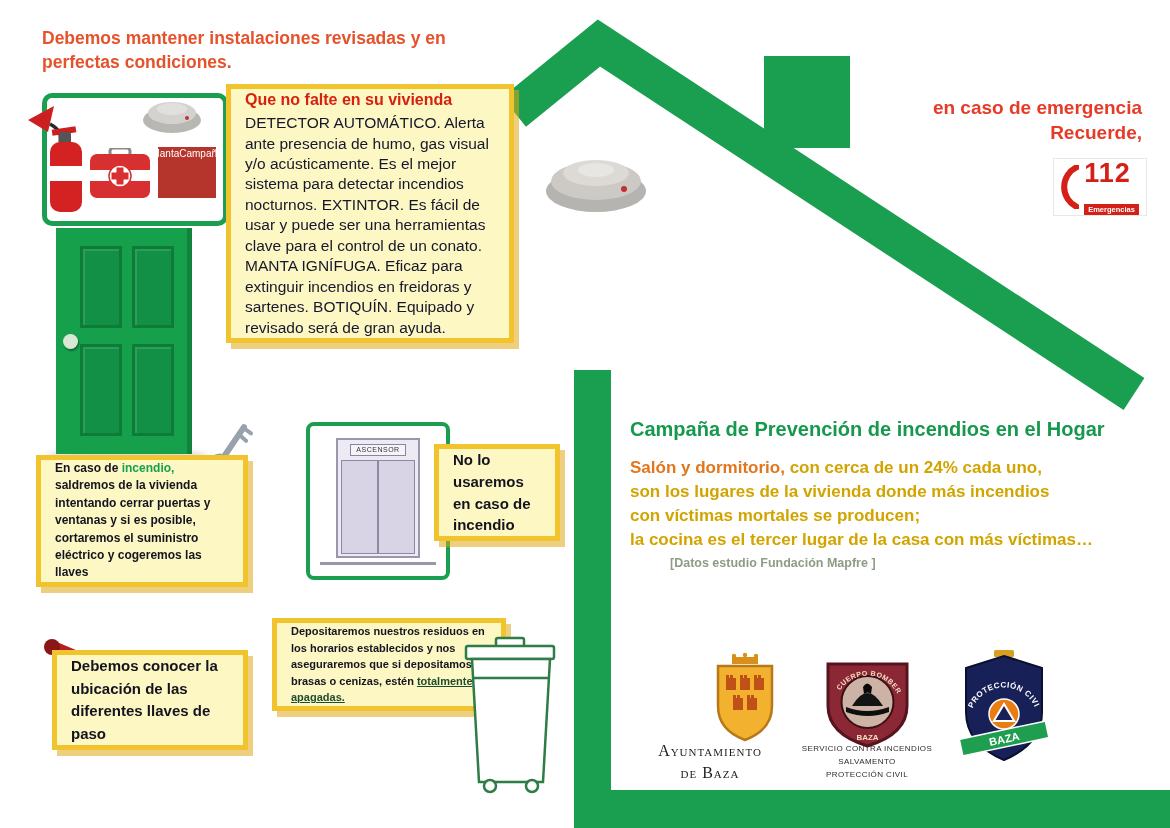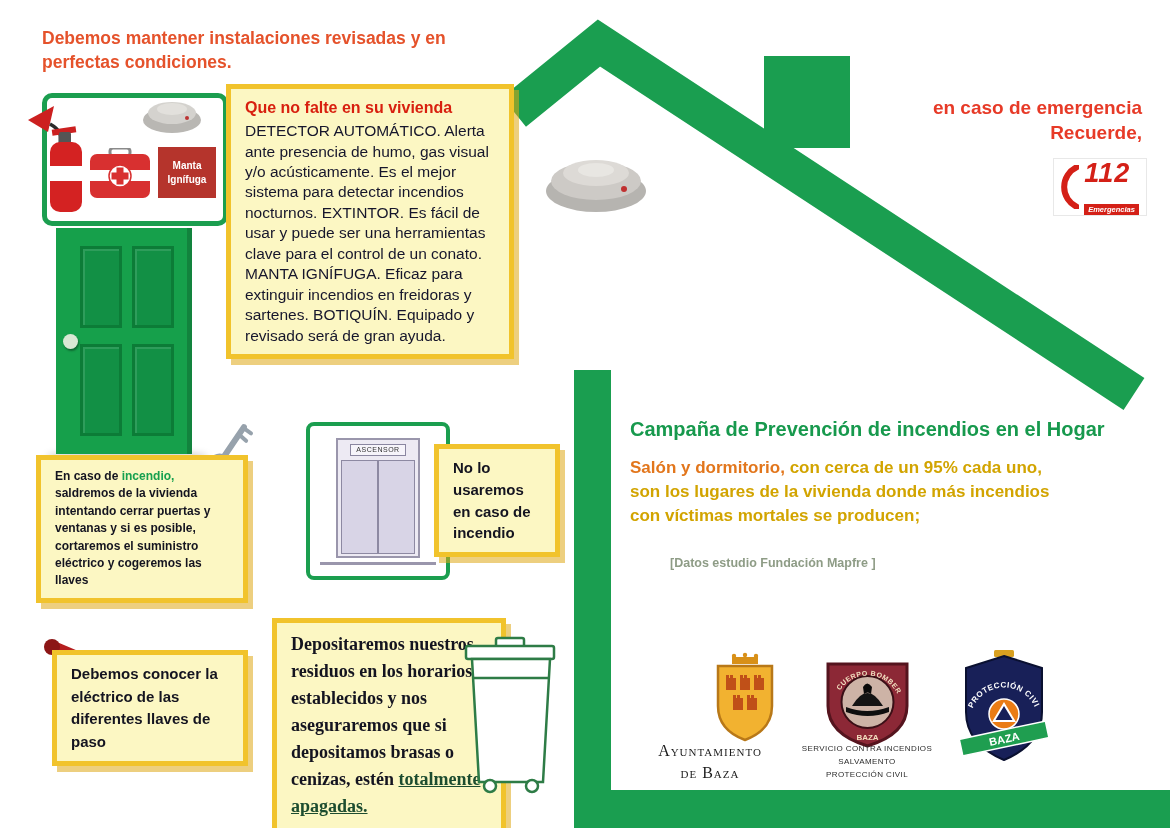--- a/index.html
+++ b/index.html
@@ -5,38 +5,38 @@
   * { margin:0; padding:0; box-sizing:border-box; }
   body { background:#ffffff; font-family:"Liberation Sans","DejaVu Sans",sans-serif; }
   .poster { position:relative; width:1170px; height:828px; background:#fff; overflow:hidden; }
   .abs { position:absolute; }
 
   
   .maintenance { left:42px; top:26px; width:460px; font-size:17.5px; font-weight:bold; color:#e5522b; line-height:1.38; }
   .recuerde { right:28px; top:96px; width:300px; text-align:right; font-size:19px; font-weight:bold; color:#e73a27; line-height:1.3; }
 
   
-  .logo112 { left:1053px; top:158px; width:94px; height:58px; background:#fff; border:1px solid #e8e8e8; display:flex; align-items:center; justify-content:center; gap:5px;font-style:italic; }
+  .logo112 { left:1053px; top:158px; width:94px; height:58px; background:#fff; border:1px solid #e8e8e8; display:flex; align-items:center; justify-content:center; gap:5px; }
   .logo112 .num { font-size:27px; font-weight:bold; color:#d42017; line-height:1; letter-spacing:1px; }
   .logo112 .strip { background:#d42017; color:#fff; font-size:7.5px; font-weight:bold; text-align:center; padding:1px 4px; margin-top:17px; }
 
   
   .equip-box { left:42px; top:93px; width:186px; height:133px; border:5px solid #1b9e4f; border-radius:10px; background:#fff; }
 
-  .manta-label { left:158px; top:147px; width:58px; height:51px; background:#b5342c; color:#fff; font-size:10px; font-weight:bold; text-align:center; display:flex; flex-direction:column; justify-content:center; line-height:1.35; }
-
-  
-  .note { background:#fcf7c3; border:5px solid #f1c32c; box-shadow:5px 6px 0 rgba(222,168,22,.55); color:#141420; padding:8px 14px; }
+  .manta-label { left:158px; top:147px; width:58px; height:51px; background:#b5342c; color:#fff; font-size:10px; font-weight:normal; text-align:center; display:flex; flex-direction:row; justify-content:center; line-height:1.35; }
+
+  
+  .note { background:#fcf7c3; border:5px solid #f1c32c; box-shadow:5px 6px 0 rgba(222,168,22,.55); color:#141420; padding:0 14px; }
   .note-vivienda { left:226px; top:84px; width:288px; font-size:15.5px; line-height:1.32; font-weight:normal; color:#16162c; }
   .note-vivienda .ttl { color:#d8200f; font-weight:bold; font-size:16px; margin-bottom:3px; }
   .note-incendio { left:36px; top:455px; width:212px; font-size:12px; font-weight:bold; line-height:1.45; }
   .note-incendio .hl { color:#17a04f; }
   .note-elev { left:434px; top:444px; width:126px; font-size:15px; font-weight:bold; line-height:1.45; }
   .note-llaves { left:52px; top:650px; width:196px; font-size:15px; font-weight:bold; line-height:1.5; }
-  .note-residuos { left:272px; top:618px; width:234px; font-size:18px; font-weight:bold; line-height:1.5;font-family:Liberation Serif, serif; }
+  .note-residuos { left:272px; top:618px; width:234px; font-size:11px; font-weight:bold; line-height:1.5; }
   .note-residuos .und { text-decoration:underline; color:#1d4d30; }
 
   
   .door { left:56px; top:228px; width:136px; height:226px; background:#16a04b; box-shadow:inset -5px 0 0 rgba(0,0,0,.18); }
   .door .panel { position:absolute; background:#129045; border:3px solid #0c7c37; box-shadow:inset 2px 2px 0 rgba(255,255,255,.12); }
   .door .knob { position:absolute; left:7px; top:106px; width:15px; height:15px; border-radius:50%; background:#d9e8d4; box-shadow:1px 2px 2px rgba(0,0,0,.35); }
   .door-shadow { left:46px; top:450px; width:162px; height:12px; background:rgba(0,0,0,.17); border-radius:50%; filter:blur(3px); }
 
   
   .elev-box { left:306px; top:422px; width:144px; height:158px; border:4px solid #1b9e4f; border-radius:8px; background:#fff; }
@@ -107,21 +107,21 @@
     <rect x="22" y="0" width="20" height="8" rx="3" fill="none" stroke="#8a8a8a" stroke-width="3"></rect>
     <rect x="2" y="6" width="60" height="44" rx="7" fill="#d83030"></rect>
     <rect x="2" y="22" width="60" height="11" fill="#ffffff"></rect>
     <circle cx="32" cy="28" r="11" fill="#ffffff" stroke="#d83030" stroke-width="1.5"></circle>
     <rect x="28.5" y="19.5" width="7" height="17" fill="#d83030"></rect>
     <rect x="23.5" y="24.5" width="17" height="7" fill="#d83030"></rect>
   </svg>
 
   <div class="abs manta-label">
     <span>Manta</span>
-    <span>Ignífuga</span>
+    <span>Campaña</span>
   </div>
 
   <div class="abs note note-vivienda">
     <div class="ttl">Que no falte en su vivienda</div>
     <div>DETECTOR AUTOMÁTICO. Alerta ante presencia de humo, gas visual y/o acústicamente. Es el mejor sistema para detectar incendios nocturnos. EXTINTOR. Es fácil de usar y puede ser una herramientas clave para el control de un conato. MANTA IGNÍFUGA. Eficaz para extinguir incendios en freidoras y sartenes. BOTIQUÍN. Equipado y revisado será de gran ayuda.</div>
   </div>
 
   <svg class="abs" style="left:543px;top:145px;" width="106" height="70" viewBox="0 0 106 70">
     <ellipse cx="53" cy="46" rx="50" ry="21" fill="#b6b4b0"></ellipse>
     <ellipse cx="53" cy="36" rx="45" ry="19" fill="#cdcac6"></ellipse>
@@ -156,34 +156,35 @@
       <div class="elev-door" style="left:3px;"></div>
       <div class="elev-door" style="right:3px;"></div>
     </div>
     <div class="elev-base"></div>
   </div>
 
   <div class="abs note note-elev">No lo usaremos en caso de incendio</div>
 
   <div class="abs camp-title">Campaña de Prevención de incendios en el Hogar</div>
   <div class="abs camp-body">
-    <span class="gline"><span class="lead">Salón y dormitorio,</span><span> con cerca de un 95% cada uno,</span></span>
+    <span class="gline"><span class="lead">Salón y dormitorio,</span><span> con cerca de un 24% cada uno,</span></span>
     <span class="gline">son los lugares de la vivienda donde más incendios</span>
     <span class="gline">con víctimas mortales se producen;</span>
+    <span class="gline">la cocina es el tercer lugar de la casa con más  víctimas…</span>
   </div>
   <div class="abs camp-src">[Datos estudio Fundación Mapfre ]</div>
 
   <svg class="abs" style="left:40px;top:634px;" width="92" height="62" viewBox="0 0 92 62">
     <line x1="12" y1="13" x2="64" y2="35" stroke="#b51f1f" stroke-width="13" stroke-linecap="round"></line>
     <circle cx="12" cy="13" r="8" fill="#8c1616"></circle>
     <circle cx="68" cy="42" r="12" fill="#c22222" stroke="#7a1212" stroke-width="2"></circle>
     <rect x="78" y="37" width="12" height="11" fill="#8a8a8a"></rect>
   </svg>
 
-  <div class="abs note note-llaves">Debemos conocer la eléctrico de las diferentes llaves de paso</div>
+  <div class="abs note note-llaves">Debemos conocer la ubicación de las diferentes llaves de paso</div>
 
   <div class="abs note note-residuos">
     <span>Depositaremos nuestros residuos en los horarios establecidos y  nos aseguraremos que si depositamos brasas o cenizas, estén </span><span class="und">totalmente apagadas.</span>
   </div>
 
   <svg class="abs" style="left:456px;top:636px;" width="110" height="158" viewBox="0 0 110 158">
     <g fill="#ffffff" stroke="#2e7c46" stroke-width="2.5">
       <rect x="40" y="2" width="28" height="9" rx="2"></rect>
       <rect x="10" y="10" width="88" height="13" rx="2"></rect>
       <path d="M16,23 H94 L87,146 H23 Z"></path>

